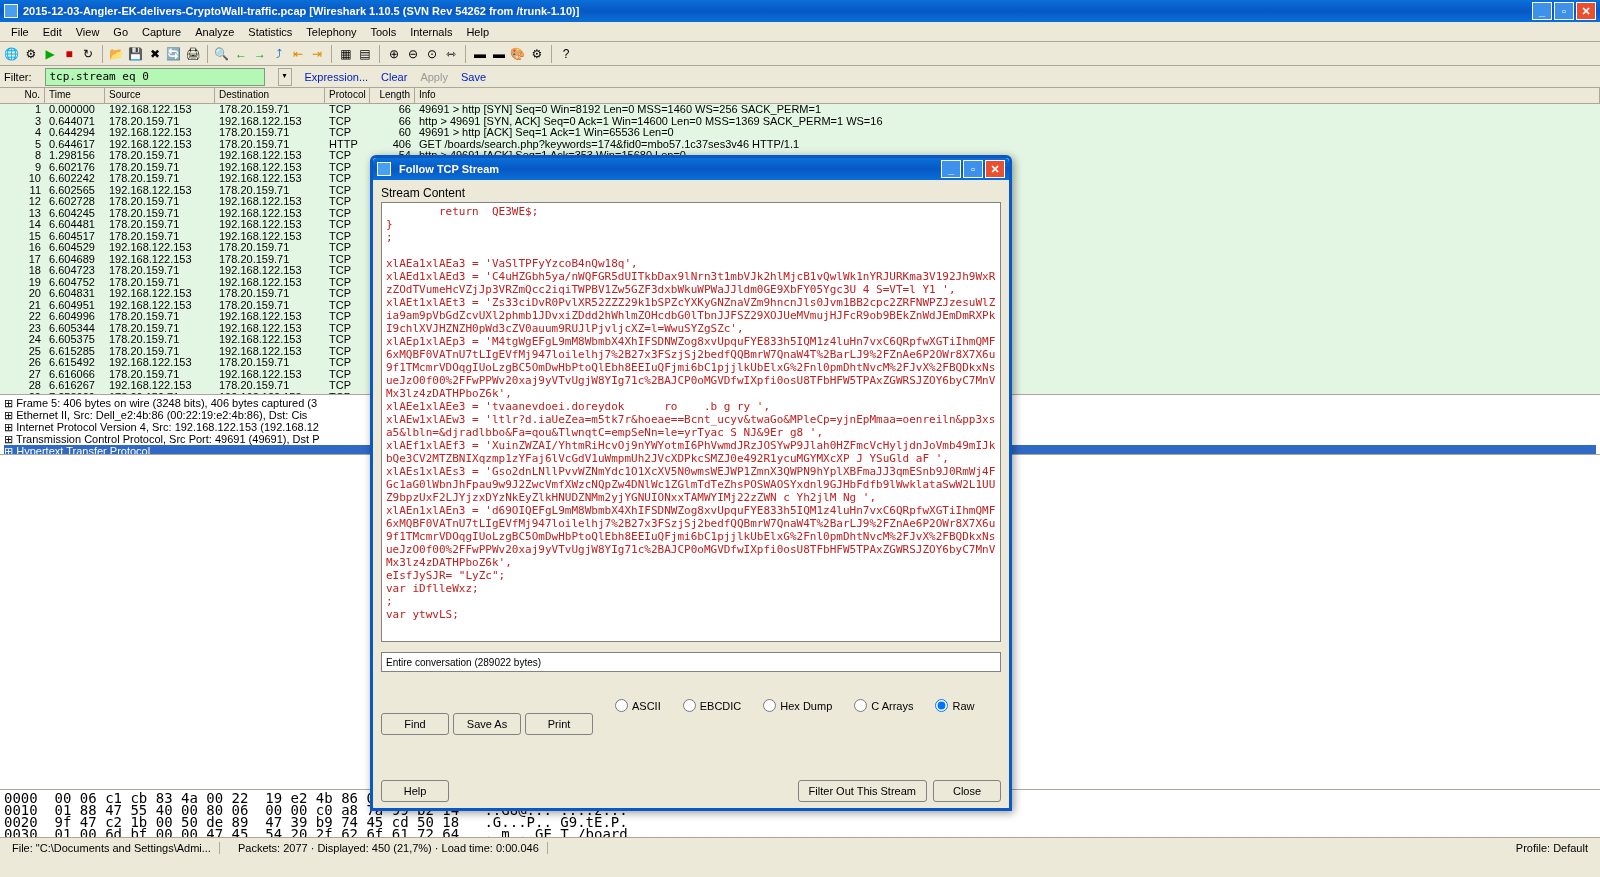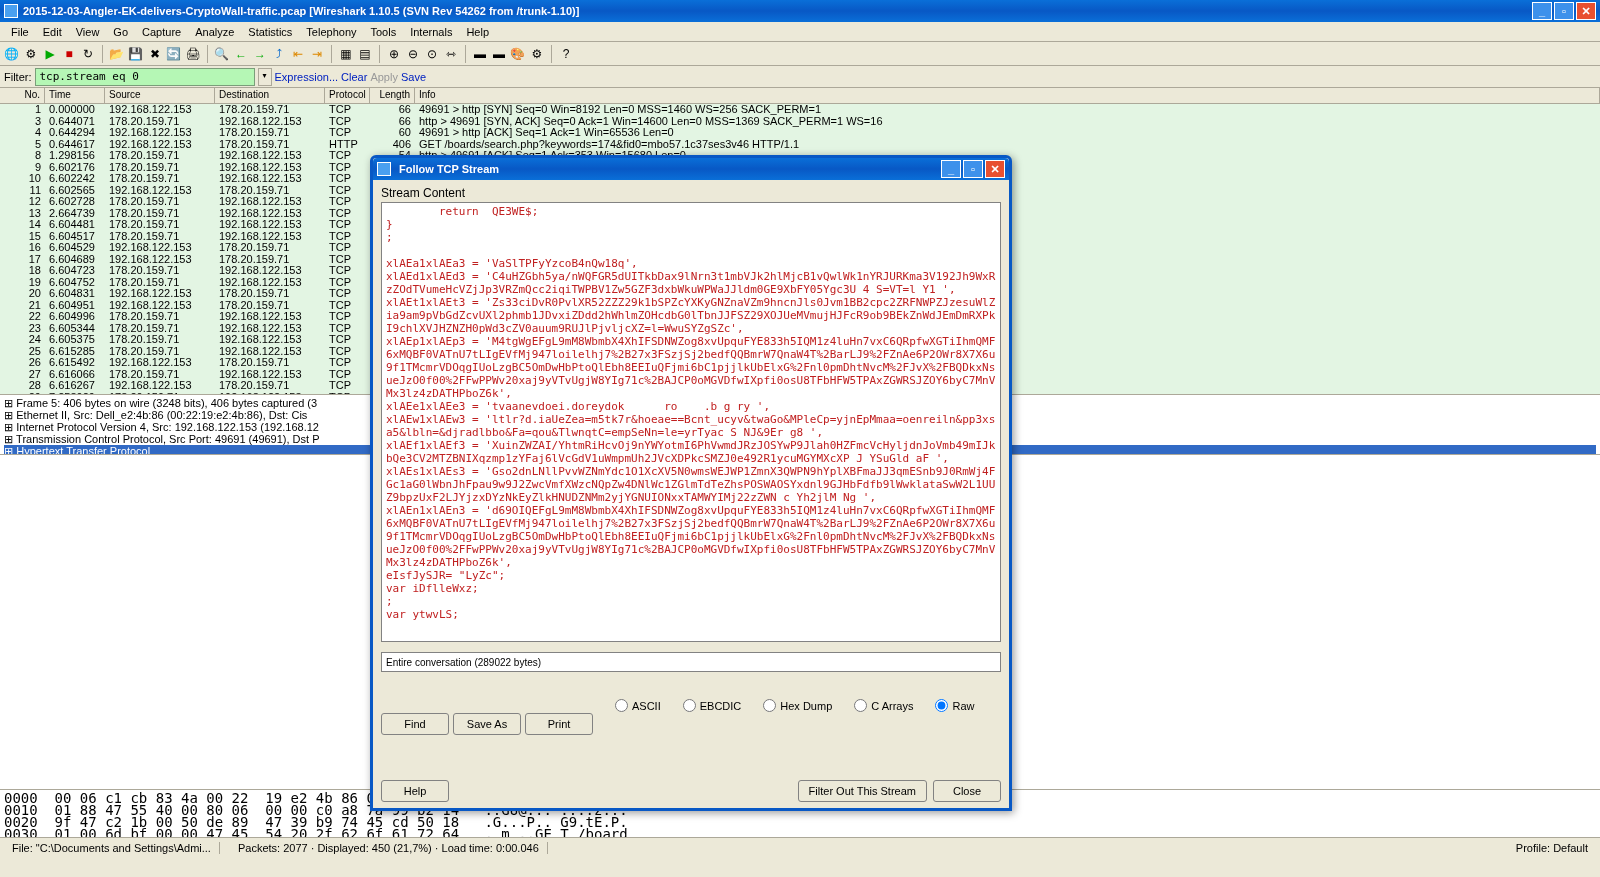--- a/index.html
+++ b/index.html
@@ -9,21 +9,21 @@
 .titlebar-text { flex: 1; font-weight: bold; }
 .titlebar-btns { display: flex; gap: 2px; }
 .tb-btn { width: 20px; height: 18px; border: 1px solid #fff; display: flex; align-items: center; justify-content: center; font-weight: bold; color: #fff; }
 .tb-min, .tb-max { background: #3d91eb; }
 .tb-close { background: #e85030; }
 .menubar { background: #ece9d8; height: 20px; display: flex; align-items: center; padding: 1px 4px; border-bottom: 1px solid #aca899; }
 .menubar span { padding: 2px 7px; cursor: default; }
 .toolbar { background: #ece9d8; height: 24px; display: flex; align-items: center; padding: 2px 4px; border-bottom: 1px solid #aca899; gap: 3px; }
 .tool-sep { width: 1px; height: 18px; background: #aca899; margin: 0 3px; }
 .tool-ico { width: 16px; height: 16px; display: inline-flex; align-items: center; justify-content: center; font-size: 12px; }
-.filterbar { background: #ece9d8; height: 22px; display: flex; align-items: center; padding: 2px 4px; border-bottom: 1px solid #aca899; gap: 3px; }
+.filterbar { background: #ece9d8; height: 22px; display: flex; align-items: center; padding: 2px 4px; border-bottom: 1px solid #aca899; gap: 13px; }
 .filter-input { flex: 0 0 220px; height: 18px; background: #b5f7b5; border: 1px solid #7a9e7a; padding: 0 4px; font-family: monospace; font-size: 11px; }
 .filter-dd { width: 14px; height: 18px; border: 1px solid #aca899; background: #ece9d8; text-align: center; line-height: 14px; font-size: 8px; }
 .link-btn { color: #0020c0; cursor: pointer; }
 .link-btn.dis { color: #999; }
 .packet-list { background: #e3f5e3; overflow: hidden; }
 .pkt-header { display: flex; background: #ece9d8; border-bottom: 1px solid #aca899; height: 16px; }
 .pkt-header div { border-right: 1px solid #aca899; padding: 1px 4px; font-size: 10px; }
 .pkt-row { display: flex; font-family: monospace; font-size: 11px; line-height: 11.5px; }
 .pkt-row div { padding: 0 4px; white-space: nowrap; overflow: hidden; }
 .c-no { width: 45px; text-align: right; }
@@ -214,21 +214,21 @@
         <div class="c-no">12</div>
         <div class="c-time">6.602728</div>
         <div class="c-src">178.20.159.71</div>
         <div class="c-dst">192.168.122.153</div>
         <div class="c-proto">TCP</div>
         <div class="c-len"></div>
         <div class="c-info"></div>
       </div>
       <div class="pkt-row">
         <div class="c-no">13</div>
-        <div class="c-time">2.664739</div>
+        <div class="c-time">6.604245</div>
         <div class="c-src">178.20.159.71</div>
         <div class="c-dst">192.168.122.153</div>
         <div class="c-proto">TCP</div>
         <div class="c-len"></div>
         <div class="c-info"></div>
       </div>
       <div class="pkt-row">
         <div class="c-no">14</div>
         <div class="c-time">6.604481</div>
         <div class="c-src">178.20.159.71</div>

